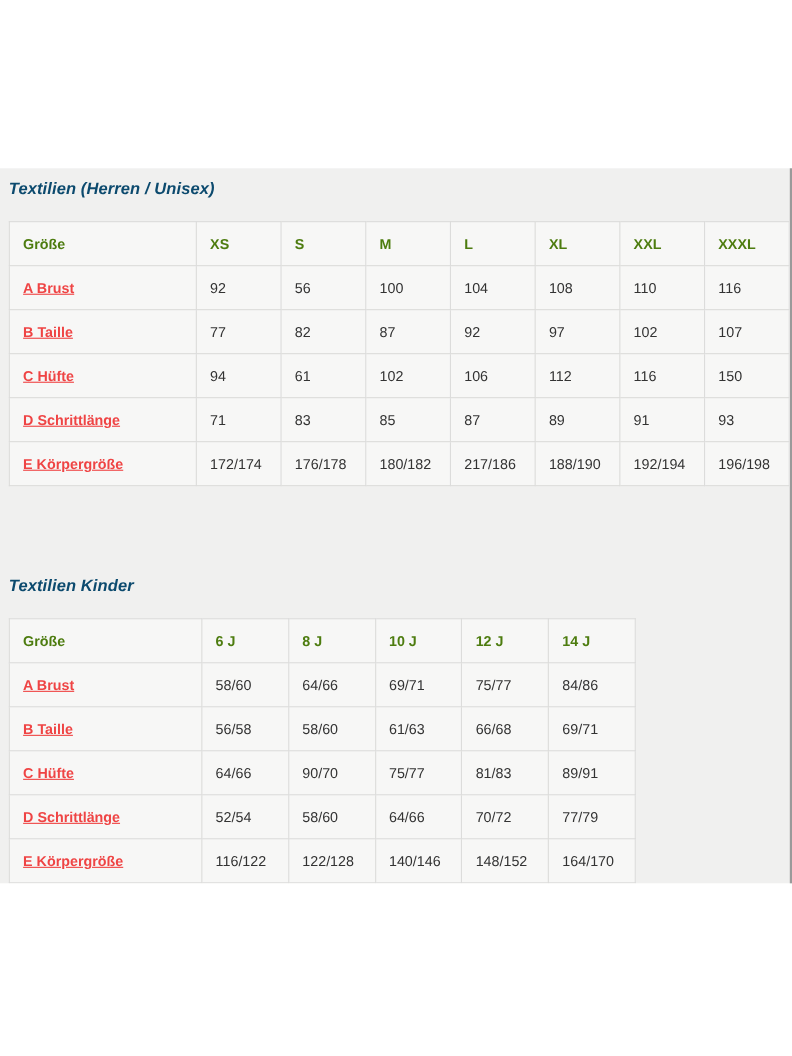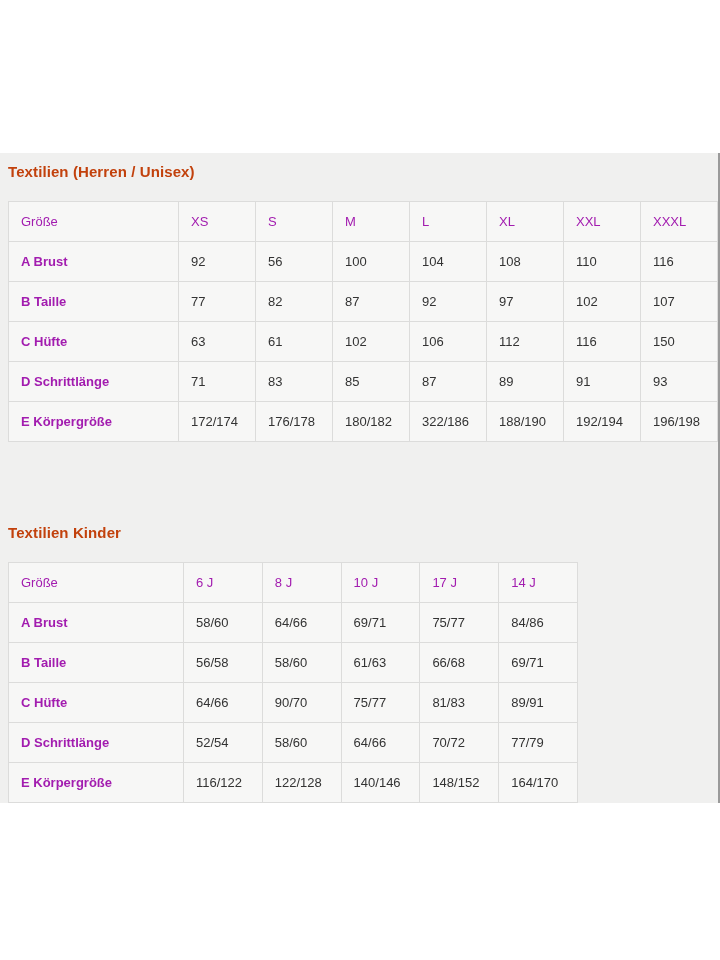--- a/index.html
+++ b/index.html
@@ -21,22 +21,23 @@
     background: #f0f0ef;
     border-right: 2px solid #9a9a9a;
     padding: 10px 0 0 8px;
     overflow: hidden;
   }
   .section-title {
     margin: 0 0 20px 0;
     font-size: 15px;
     line-height: 18px;
     font-weight: bold;
-    color: #c2410c;
+    color: #0c4a6e;
     letter-spacing: 0.1px;
+    font-style: italic;
   }
   .section-kids {
     margin-top: 82px;
   }
   table.size-table {
     border-collapse: collapse;
     table-layout: fixed;
     background: #f7f7f6;
   }
   table.size-table.t-men { width: 710px; }
@@ -49,26 +50,27 @@
     padding: 0 4px 0 12px;
     text-align: left;
     vertical-align: middle;
     font-size: 13px;
     font-weight: normal;
     color: #333333;
     overflow: hidden;
     white-space: nowrap;
   }
   table.size-table th {
-    font-weight: normal;
-    color: #a21caf;
+    font-weight: bold;
+    color: #4d7c0f;
   }
   table.size-table td.rowlabel {
     font-weight: bold;
-    color: #a21caf;
+    color: #ef4444;
+    text-decoration: underline;
   }
   table.size-table.t-men th:first-child,
   table.size-table.t-men td:first-child { width: 170px; }
   table.size-table.t-kids th:first-child,
   table.size-table.t-kids td:first-child { width: 175px; }
 </style>
 </head>
 <body>
 
 <div class="panel">
@@ -104,21 +106,21 @@
             <td>77</td>
             <td>82</td>
             <td>87</td>
             <td>92</td>
             <td>97</td>
             <td>102</td>
             <td>107</td>
           </tr>
           <tr>
             <td class="rowlabel">C Hüfte</td>
-            <td>63</td>
+            <td>94</td>
             <td>61</td>
             <td>102</td>
             <td>106</td>
             <td>112</td>
             <td>116</td>
             <td>150</td>
           </tr>
           <tr>
             <td class="rowlabel">D Schrittlänge</td>
             <td>71</td>
@@ -127,39 +129,39 @@
             <td>87</td>
             <td>89</td>
             <td>91</td>
             <td>93</td>
           </tr>
           <tr>
             <td class="rowlabel">E Körpergröße</td>
             <td>172/174</td>
             <td>176/178</td>
             <td>180/182</td>
-            <td>322/186</td>
+            <td>217/186</td>
             <td>188/190</td>
             <td>192/194</td>
             <td>196/198</td>
           </tr>
         </tbody>
       </table>
   </section>
 
   <section class="section-kids">
     <h2 class="section-title">Textilien Kinder</h2>
     <table class="size-table t-kids">
         <thead>
           <tr>
             <th>Größe</th>
             <th>6 J</th>
             <th>8 J</th>
             <th>10 J</th>
-            <th>17 J</th>
+            <th>12 J</th>
             <th>14 J</th>
           </tr>
         </thead>
         <tbody>
           <tr>
             <td class="rowlabel">A Brust</td>
             <td>58/60</td>
             <td>64/66</td>
             <td>69/71</td>
             <td>75/77</td>

